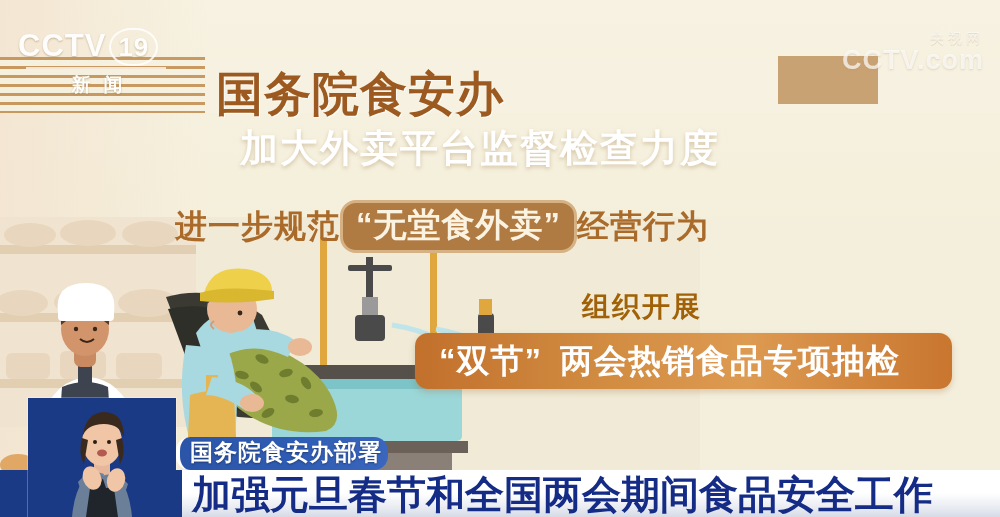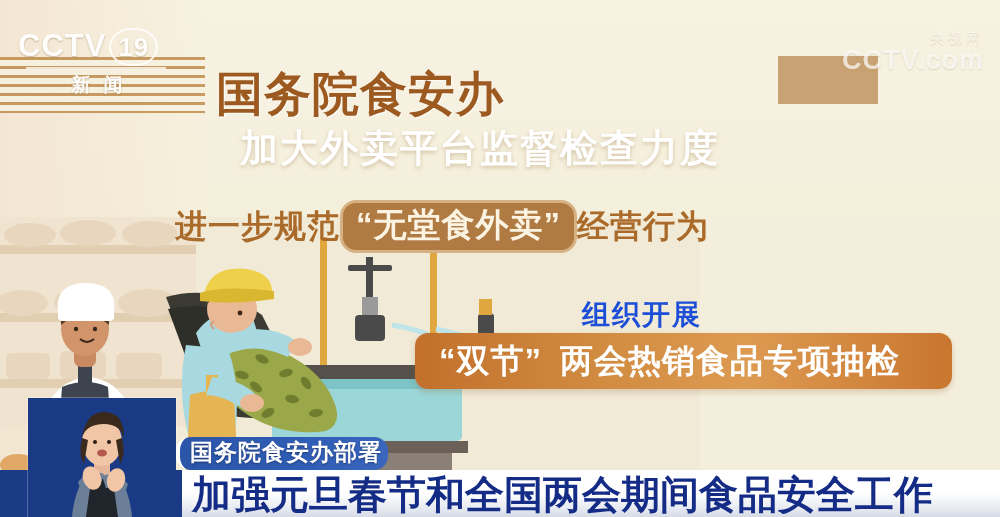--- a/index.html
+++ b/index.html
@@ -111,22 +111,22 @@
   .hl-l3 .plain {
     font-size:32px; font-weight:bold; color:#a8avoid; color:#a96a2a; letter-spacing:1px;
   }
   .hl-l3 .chip {
     margin:0 0; padding:2px 13px 5px;
     background:#b07a43; border:3px solid #d6b183; border-radius:16px;
     font-size:33px; font-weight:bold; color:#fbf3e2; letter-spacing:1px;
     line-height:40px;
   }
   .hl-l4 {
-    position:absolute; left:582px; top:296px; z-index:30;
-    font-size:28px; font-weight:bold; color:#1d4ed8; letter-spacing:2px;
+    position:absolute; left:582px; top:288px; z-index:30;
+    font-size:28px; font-weight:bold; color:#a16207; letter-spacing:2px;
   }
   .hl-banner {
     position:absolute; left:415px; top:333px; width:537px; height:56px;
     border-radius:13px; z-index:30;
     background:linear-gradient(90deg,#c2702c 0%,#d18c41 35%,#dd9a51 62%,#c9762f 100%);
     box-shadow:0 3px 6px rgba(150,100,50,.28);
     display:flex; align-items:center; padding-left:24px;
   }
   .hl-banner .btxt {
     font-size:33px; font-weight:bold; color:#ffffff; letter-spacing:1px;

